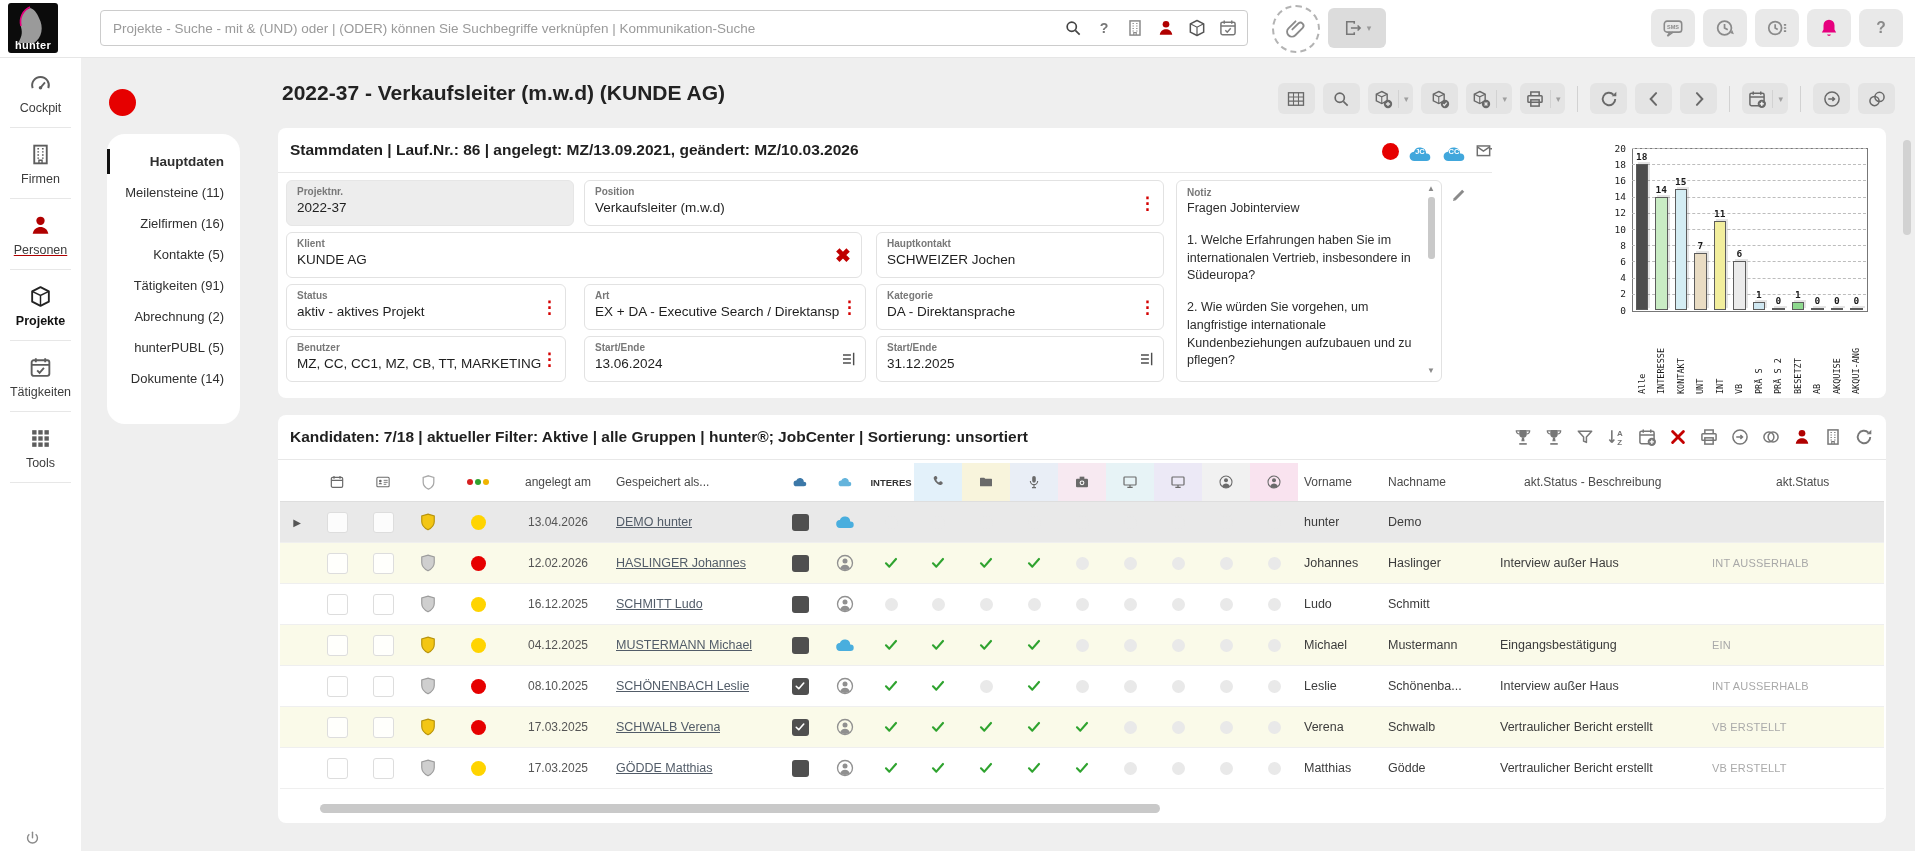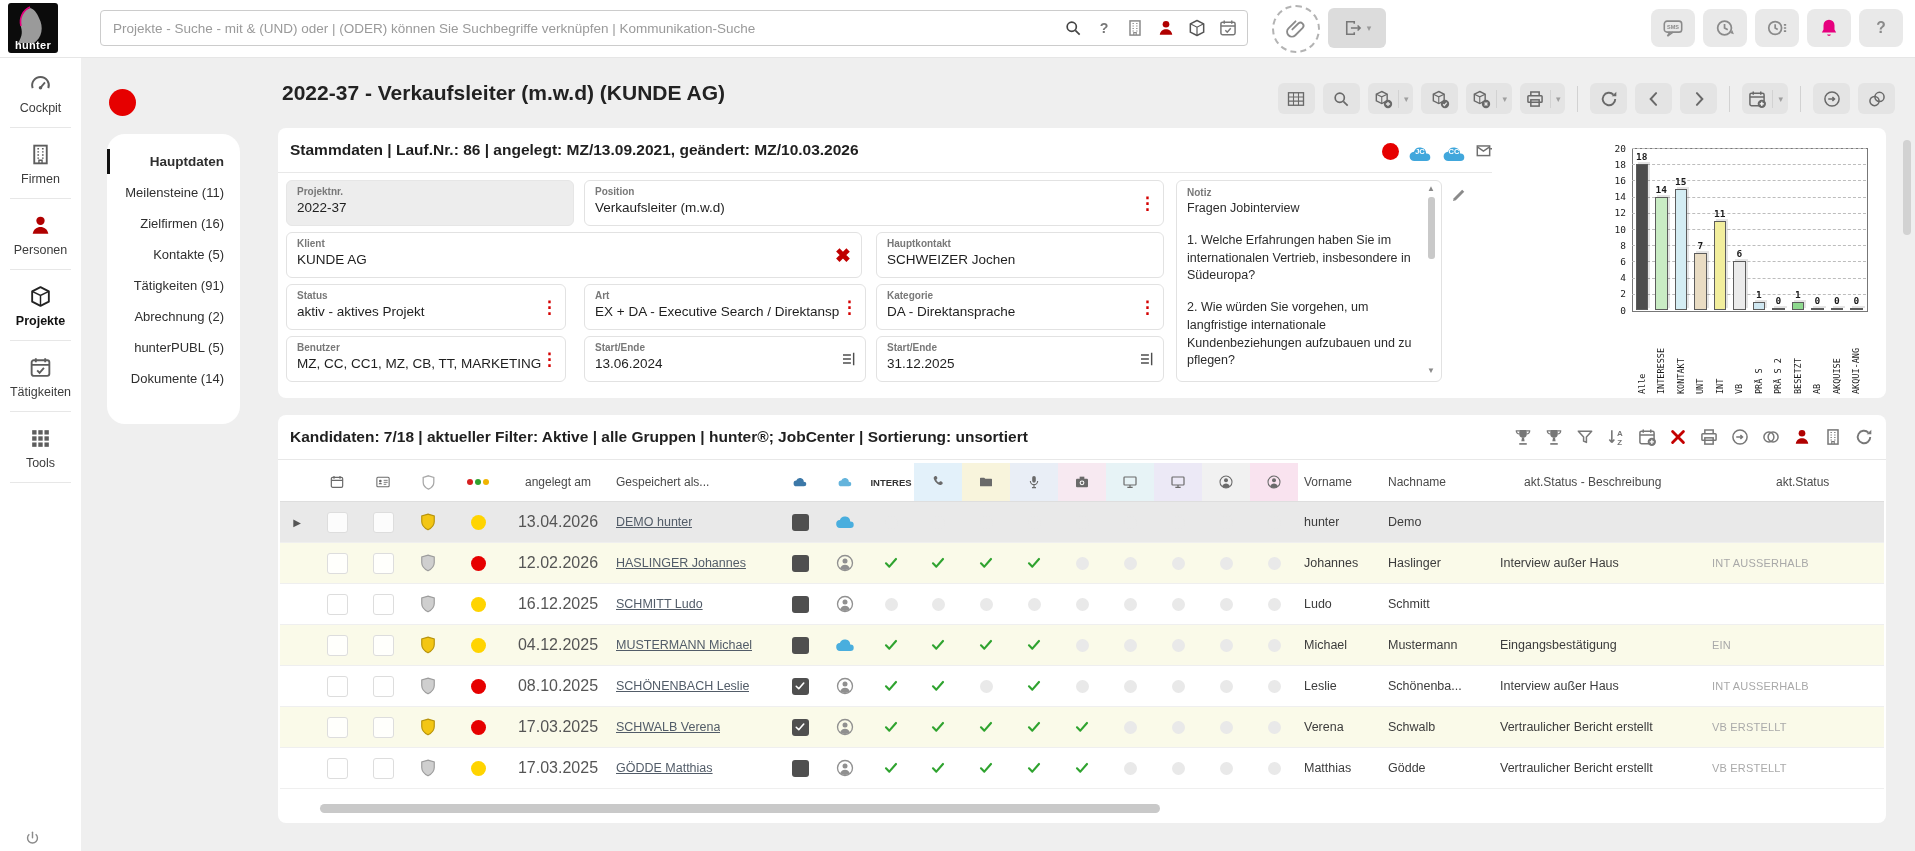--- a/index.html
+++ b/index.html
@@ -20,21 +20,21 @@
   .tb-right{position:absolute;right:12px;top:9px;display:flex;gap:8px;}
   .tbr{width:44px;height:38px;background:#e9e9e9;border:none;border-radius:8px;display:flex;align-items:center;justify-content:center;color:#8a8a8a;cursor:pointer;}
   .tbr.pink{color:#e6007e;}
   
   .leftnav{position:absolute;left:0;top:57px;bottom:0;width:81px;background:#fff;z-index:4;}
   .navitem{height:71px;display:flex;flex-direction:column;align-items:center;justify-content:center;gap:5px;color:#5d5d5d;cursor:pointer;position:relative;}
   .navitem:after{content:"";position:absolute;left:10px;right:10px;bottom:0;border-bottom:1px solid #e7e7e7;}
   .navitem .nlabel{font-size:12.5px;color:#3c3c3c;}
   .navitem.active .nlabel{font-weight:bold;color:#111;}
   .navitem.active{color:#222;}
-  .navitem.red{color:#b00000;}
+  .navitem.red{color:#b00000;text-decoration:underline;}
   .powerwrap{position:absolute;left:24px;bottom:4px;color:#8a8a8a;}
   
   .content{position:absolute;left:81px;top:57px;right:0;bottom:0;background:#efefef;}
   .status-dot{position:absolute;left:28px;top:32px;width:27px;height:27px;border-radius:50%;background:#e60000;}
   .title{position:absolute;left:201px;top:24px;margin:0;font-size:21px;font-weight:bold;color:#222;}
   .main-toolbar{position:absolute;right:20px;top:26px;display:flex;align-items:center;gap:8px;}
   .tbtn{height:31px;min-width:37px;background:#e4e4e4;border:none;border-radius:6px;display:flex;align-items:center;justify-content:center;color:#696969;cursor:pointer;padding:0 5px;}
   .tbtn .caret{font-size:9px;color:#9f9f9f;border-left:1px solid #d2d2d2;padding-left:5px;margin-left:5px;height:18px;display:flex;align-items:center;}
   .tsep{width:1px;height:26px;background:#d2d2d2;margin:0 4px;}
   
@@ -85,21 +85,21 @@
   #ktable{position:absolute;left:2px;right:2px;top:48px;}
   .trow{display:grid;align-items:center;border-bottom:1px solid #efefef;height:40px;}
   .trow.header{height:38px;border-bottom:1px solid #dedede;}
   .trow.selected{background:#e9e9e9;}
   .trow.tint{background:#fafae9;}
   .hc,.tc{display:flex;align-items:center;justify-content:center;height:100%;overflow:hidden;}
   .hc.tinted{}
   .htx{font-size:12px;color:#4a4a4a;}
   .htx.small{font-size:9.5px;font-weight:bold;color:#333;}
   .tl{justify-content:flex-start;padding-left:6px;box-sizing:border-box;text-align:right;}
-  .datec{font-size:16px;color:#555;text-align:center;}
+  .datec{font-size:12px;color:#555;text-align:center;}
   .cand-link{font-size:12.5px;color:#525c68;text-decoration:underline;cursor:pointer;white-space:nowrap;overflow:hidden;}
   .cellname{font-size:12.5px;color:#3c3c3c;white-space:nowrap;overflow:hidden;}
   .muted{font-size:11px;color:#a9a9a9;letter-spacing:.2px;}
   .expand{font-size:10px;color:#555;}
   .cb{width:19px;height:19px;background:rgba(255,255,255,.85);border:1px solid #ddd;border-radius:3px;}
   .dotc{width:15px;height:15px;border-radius:50%;}
   .darkbox{width:17px;height:17px;background:#4f4f4f;border-radius:3px;display:flex;align-items:center;justify-content:center;}
   .circ{width:13px;height:13px;border-radius:50%;background:#e9e9e9;}
   .colordots{display:flex;gap:2px;}
   .colordots i{width:6px;height:6px;border-radius:50%;display:block;}

